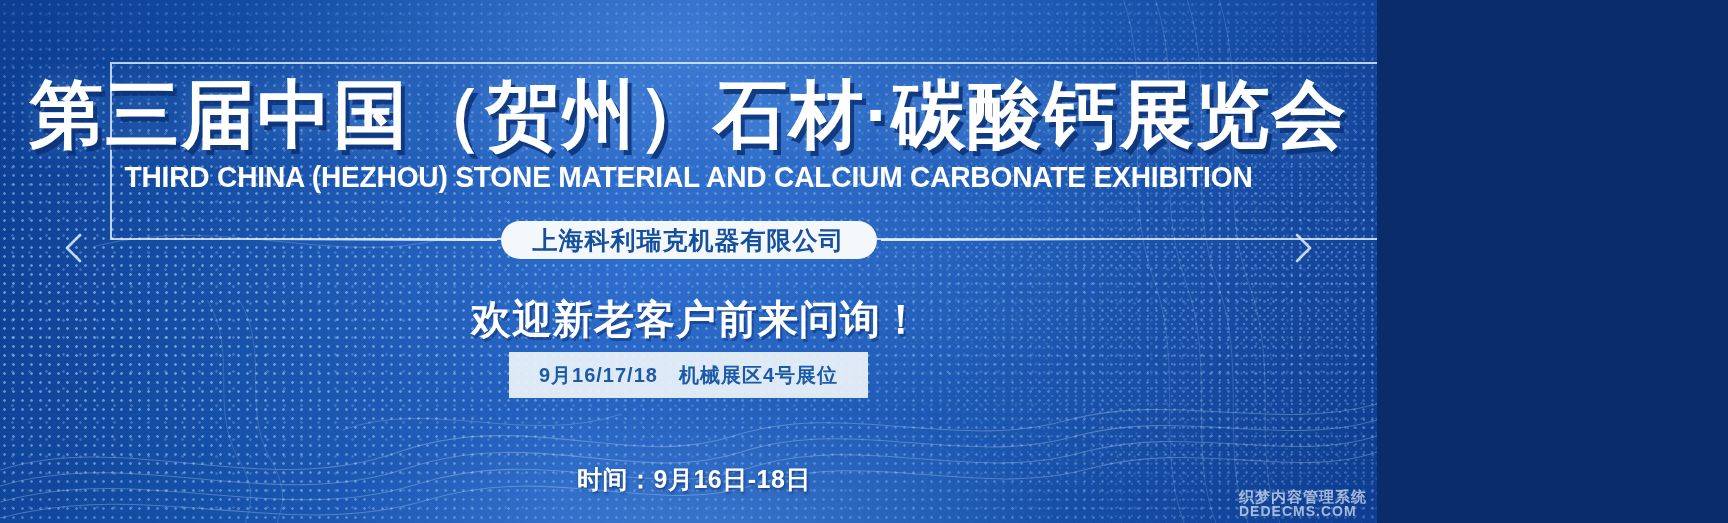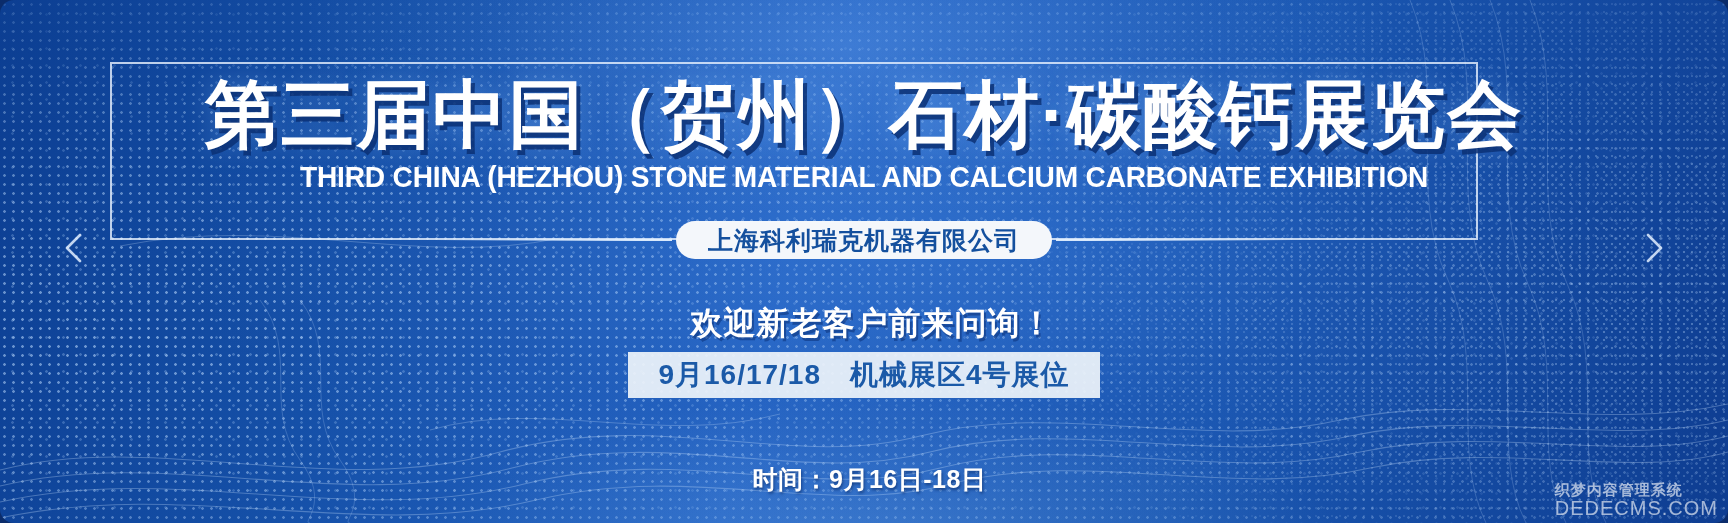--- a/index.html
+++ b/index.html
@@ -4,28 +4,27 @@
 <style>
   html, body {
     margin: 0;
     padding: 0;
     background: #0b2c6b;
   }
   * { box-sizing: border-box; }
 
   .banner {
     position: relative;
-    width: 1728px;
+    width: 1377px;
     height: 523px;
     overflow: hidden;
     font-family: "Liberation Sans", "DejaVu Sans", sans-serif;
     background:
       radial-gradient(ellipse 1000px 420px at 52% 46%, rgba(58,122,214,0.55) 0%, rgba(40,95,186,0.20) 45%, rgba(0,0,0,0) 72%),
       linear-gradient(105deg, #0c3e92 0%, #1550a8 22%, #2464c4 46%, #1a57b2 70%, #0e3d91 100%);
-    border-radius: 14px;
   }
 
   
   .dots {
     position: absolute;
     inset: 0;
     background-image:
       radial-gradient(circle, rgba(190,220,255,0.42) 1px, rgba(0,0,0,0) 1.6px),
       radial-gradient(circle, rgba(170,205,250,0.22) 1px, rgba(0,0,0,0) 1.6px);
     background-size: 9px 9px, 17px 17px;
@@ -134,39 +133,40 @@
     height: 38px;
     padding: 0 32px;
     border-radius: 19px;
     white-space: nowrap;
     letter-spacing: 1px;
   }
 
   .welcome {
     position: absolute;
     top: 300px; left: 16px; right: 0;
-    font-size: 32px;
+    font-size: 40px;
     line-height: 46px;
     font-weight: 700;
     color: #ffffff;
     letter-spacing: 1px;
     white-space: nowrap;
     text-shadow: 2px 3px 0 rgba(11,50,120,0.55);
+    font-family: Liberation Mono, monospace;
   }
 
   .highlight-row {
     position: absolute;
     top: 352px; left: 0; right: 0;
     display: flex;
     justify-content: center;
   }
   .highlight {
     background: rgba(237,243,250,0.93);
     color: #1b5aa8;
-    font-size: 28px;
+    font-size: 20px;
     font-weight: 700;
     line-height: 46px;
     height: 46px;
     padding: 0 30px;
     white-space: nowrap;
     letter-spacing: 1px;
   }
 
   
   .info-row {
@@ -203,21 +203,21 @@
 
   
   .watermark {
     position: absolute;
     right: 10px; bottom: 4px;
     color: rgba(255,255,255,0.62);
     line-height: 1.05;
     pointer-events: none;
   }
   .watermark .wm-cn { font-size: 15px; font-weight: 700; letter-spacing: 1px; }
-  .watermark .wm-en { font-size: 20px; font-weight: 400; letter-spacing: 1px; }
+  .watermark .wm-en { font-size: 14px; font-weight: 700; letter-spacing: 1px; }
 </style>
 </head>
 <body>
 
 <div class="banner">
 
   <div class="dots"></div>
   <div class="dots left"></div>
   <div class="dots right"></div>
   <div class="glow-top"></div>

